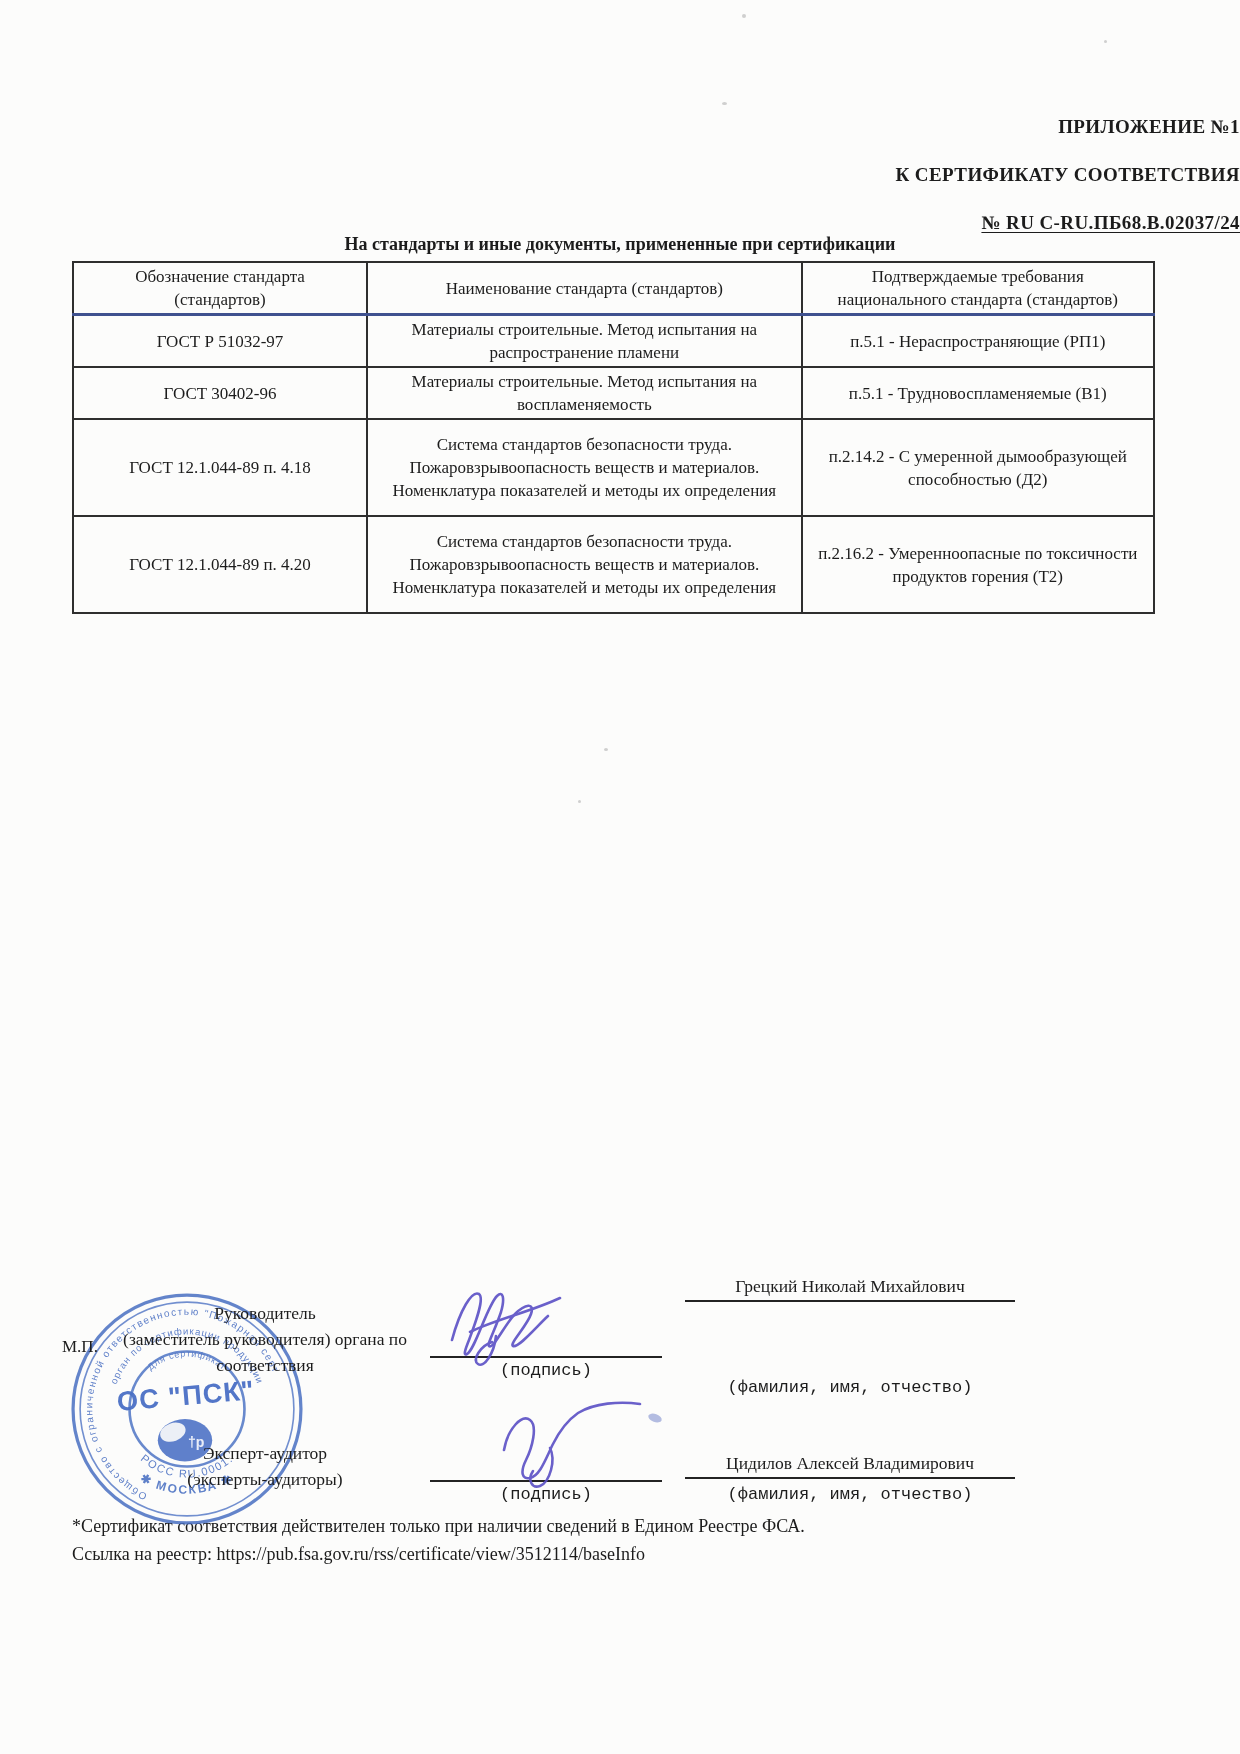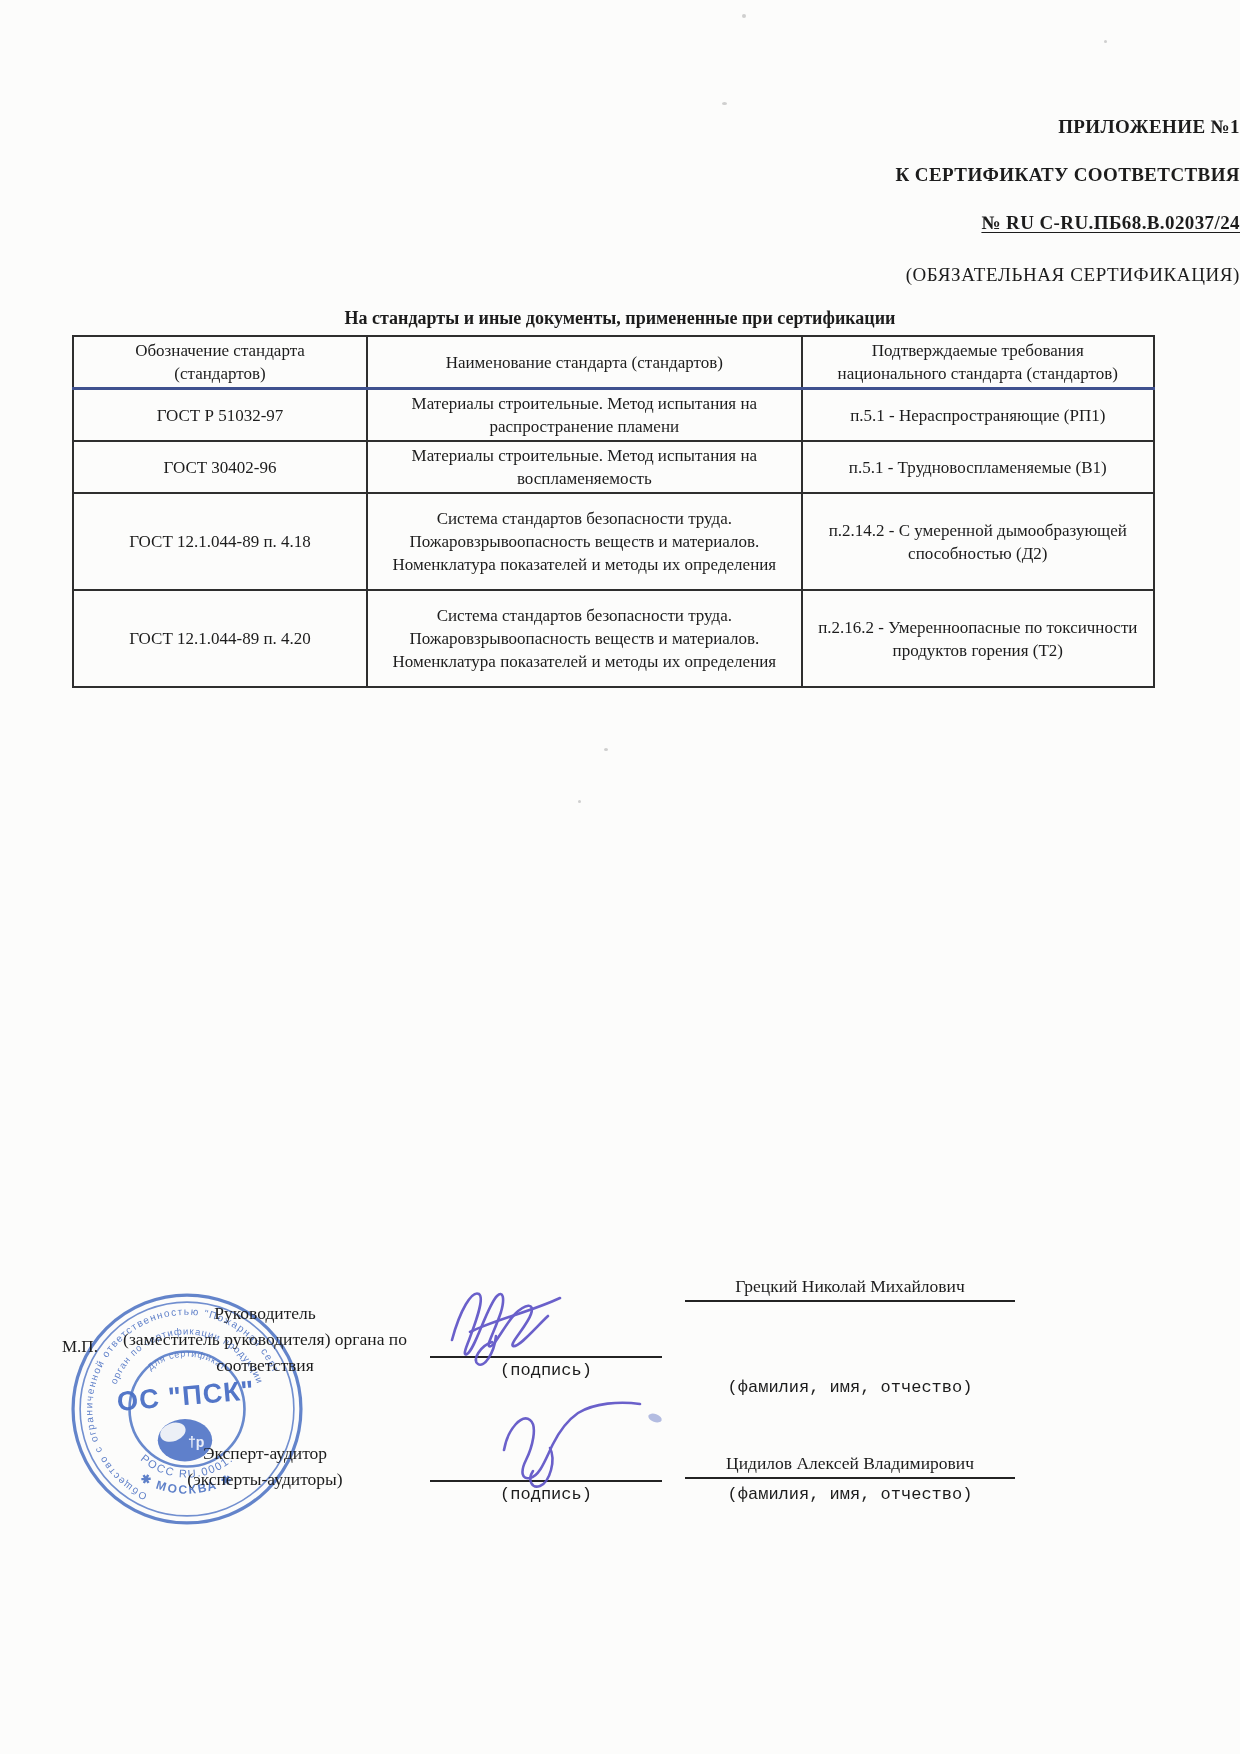--- a/index.html
+++ b/index.html
@@ -5,21 +5,21 @@
   html,body { margin:0; padding:0; background:#ffffff; }
   .page {
     position:relative; width:1240px; height:1754px;
     background:#fcfcfb; overflow:hidden;
     font-family:"Liberation Serif","DejaVu Serif",serif;
     color:#1c1c1c;
   }
   
   .titles { padding-top:116px; text-align:right; }
   .t-main { font-size:19px; font-weight:bold; letter-spacing:.4px; margin-bottom:26px; }
-  .t-num  { font-size:19px; font-weight:bold; letter-spacing:.4px; margin-bottom:30px;
+  .t-num  { font-size:19px; font-weight:bold; letter-spacing:.4px; 
             text-decoration:underline; text-underline-offset:3px; }
   .t-sub  { font-size:19px; font-weight:normal; letter-spacing:.6px; margin-bottom:22px; }
   .table-caption { text-align:center; font-size:18px; font-weight:bold; margin:0 0 6px 0; }
   
   table.standards {
     border-collapse:collapse; table-layout:fixed;
     margin-left:72px; width:1083px;
     font-size:17px; line-height:23px;border-radius:10px;
   }
   table.standards td, table.standards th {
@@ -66,21 +66,20 @@
 </style>
 </head>
 <body>
 
 <div class="page">
 
   <div class="titles">
     <div class="t-main">ПРИЛОЖЕНИЕ №1</div>
     <div class="t-main">К СЕРТИФИКАТУ СООТВЕТСТВИЯ</div>
     <div class="t-num">№ RU C-RU.ПБ68.В.02037/24</div>
-    <div class="t-sub">(ОБЯЗАТЕЛЬНАЯ СЕРТИФИКАЦИЯ)</div>
   </div>
 
   <div class="table-caption">На стандарты и иные документы, примененные при сертификации</div>
 
   <table class="standards">
     <colgroup>
       <col style="width:27.2%">
         <col style="width:40.2%">
         <col style="width:32.6%">
     </colgroup>
@@ -198,20 +197,24 @@
 
   <div class="abs name-box name1-box">Грецкий Николай Михайлович</div>
   <div class="abs cap name1-cap">(фамилия, имя, отчество)</div>
 
   <div class="abs sigline sig2-line"></div>
   <div class="abs cap sig2-cap">(подпись)</div>
 
   <div class="abs name-box name2-box">Цидилов Алексей Владимирович</div>
   <div class="abs cap name2-cap">(фамилия, имя, отчество)</div>
 
+  <div class="abs footer">
+    <div>*Сертификат соответствия действителен только при наличии сведений в Едином Реестре ФСА.</div>
+    <div>Ссылка на реестр: https://pub.fsa.gov.ru/rss/certificate/view/3512114/baseInfo</div>
+  </div>
 
   <div class="speck" style="left:742px; top:14px; width:4px; height:4px;"></div>
   <div class="speck" style="left:722px; top:102px; width:5px; height:3px;"></div>
   <div class="speck" style="left:1104px; top:40px; width:3px; height:3px;"></div>
   <div class="speck" style="left:604px; top:748px; width:4px; height:3px;"></div>
   <div class="speck" style="left:578px; top:800px; width:3px; height:3px;"></div>
 
 </div>
 
 </body></html>

